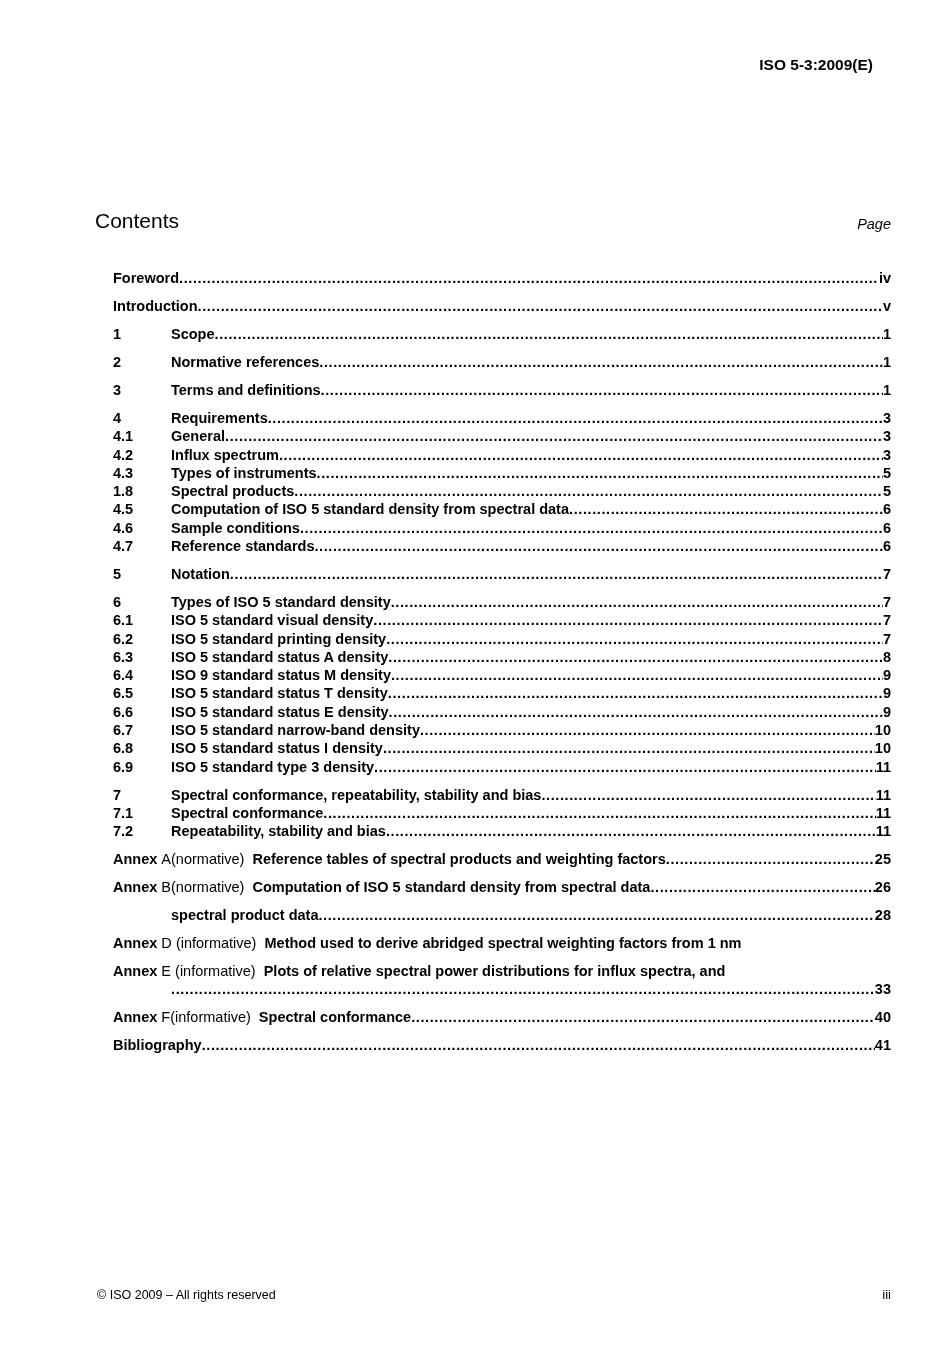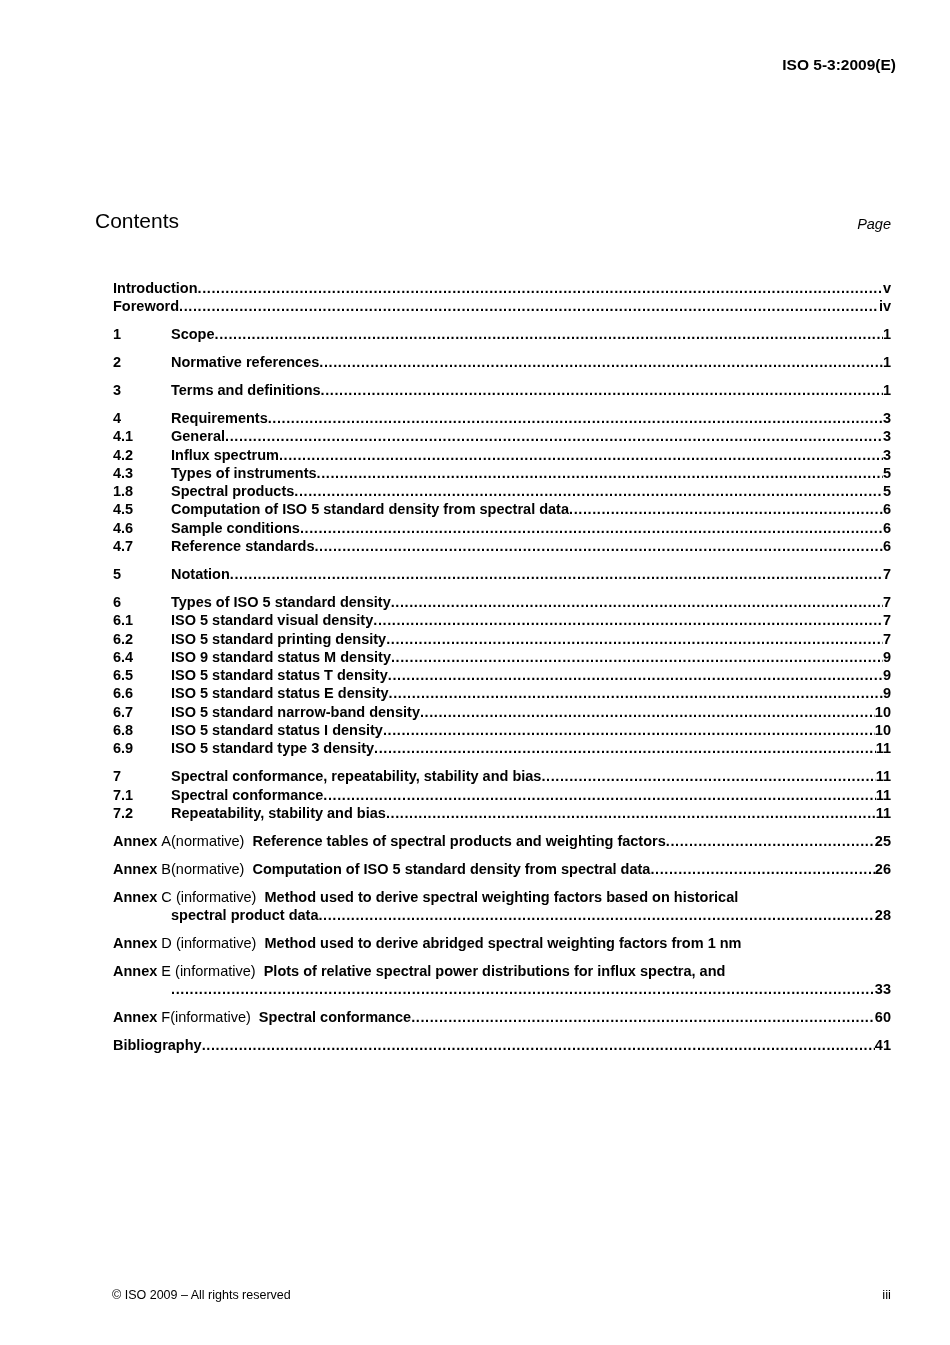--- a/index.html
+++ b/index.html
@@ -1,53 +1,53 @@
 <!DOCTYPE html>
 <html><head>
 <meta charset="utf-8">
 <style>
   html, body { margin:0; padding:0; background:#ffffff; }
   body { width:950px; height:1345px; position:relative; overflow:hidden;
          font-family:"Liberation Sans", sans-serif; color:#000; }
-  .doc-id { position:absolute; top:56px; right:54px; font-size:15.5px; font-weight:bold; }
+  .doc-id { position:absolute; top:56px; right:77px; font-size:15.5px; font-weight:bold; }
   .contents-title { position:absolute; top:209px; left:95px; font-size:21px; font-weight:normal; }
   .page-label { position:absolute; top:216px; right:59px; font-size:14.5px;font-style:italic; }
   .toc { position:absolute; top:269px; left:113px; width:778px; font-size:14.5px; font-weight:bold; }
   .row { display:flex; align-items:flex-end; height:18.3px; line-height:18.3px; white-space:nowrap; }
   .row.gap { margin-top:9.7px; }
   .num { width:58px; flex:none; }
   .title { flex:none; }
   .dots { flex:1 1 auto; overflow:hidden; font-weight:bold; letter-spacing:0.6px; }
   .dots::after { content:"........................................................................................................................................................................................................................................................"; }
   .pg { flex:none; text-align:right; }
   .annex-block { margin-top:9.7px; }
   .annex-line1 { height:18.3px; line-height:18.3px; white-space:nowrap; }
   .annex-prefix .letter { font-weight:normal; }
   .annex-type { font-weight:normal; }
   .annex-line2 { padding-left:58px; }
-  .footer-copy { position:absolute; top:1288px; left:112px; font-size:12.5px; }
+  .footer-copy { position:absolute; top:1288px; left:97px; font-size:12.5px; }
   .footer-page { position:absolute; top:1287px; right:59px; font-size:13px;text-align:center; }
 </style>
 </head>
 <body>
 
 <div class="doc-id">ISO 5-3:2009(E)</div>
 <div class="contents-title">Contents</div>
 <div class="page-label">Page</div>
 
 <div class="toc" id="toc">
+    <div class="row">
+      <span class="title">Foreword</span>
+      <span class="dots"></span>
+      <span class="pg">iv</span>
+    </div>
     <div class="row gap">
       <span class="title">Introduction</span>
       <span class="dots"></span>
       <span class="pg">v</span>
-    </div>
-    <div class="row">
-      <span class="title">Foreword</span>
-      <span class="dots"></span>
-      <span class="pg">iv</span>
     </div>
     <div class="row gap">
       <span class="num">1</span>
       <span class="title">Scope</span>
       <span class="dots"></span>
       <span class="pg">1</span>
     </div>
     <div class="row gap">
       <span class="num">2</span>
       <span class="title">Normative references</span>
@@ -126,20 +126,26 @@
       <span class="dots"></span>
       <span class="pg">7</span>
     </div>
     <div class="row">
       <span class="num">6.2</span>
       <span class="title">ISO 5 standard printing density</span>
       <span class="dots"></span>
       <span class="pg">7</span>
     </div>
     <div class="row">
+      <span class="num">6.3</span>
+      <span class="title">ISO 5 standard status A density</span>
+      <span class="dots"></span>
+      <span class="pg">8</span>
+    </div>
+    <div class="row">
       <span class="num">6.4</span>
       <span class="title">ISO 9 standard status M density</span>
       <span class="dots"></span>
       <span class="pg">9</span>
     </div>
     <div class="row">
       <span class="num">6.5</span>
       <span class="title">ISO 5 standard status T density</span>
       <span class="dots"></span>
       <span class="pg">9</span>
@@ -186,39 +192,38 @@
       <span class="dots"></span>
       <span class="pg">11</span>
     </div>
     <div class="annex-block">
       <div class="row"><span class="annex-prefix"><span>Annex</span> <span class="letter">A</span> </span><span class="annex-type">(normative)</span>&nbsp;&nbsp;<span class="title">Reference tables of spectral products and weighting factors</span><span class="dots"></span><span class="pg">25</span></div>
     </div>
     <div class="annex-block">
       <div class="row"><span class="annex-prefix"><span>Annex</span> <span class="letter">B</span> </span><span class="annex-type">(normative)</span>&nbsp;&nbsp;<span class="title">Computation of ISO 5 standard density from spectral data</span><span class="dots"></span><span class="pg">26</span></div>
     </div>
     <div class="annex-block">
-      <div class="annex-line1"><span class="annex-prefix"><span>Annex</span> <span class="letter">C</span> </span><span class="annex-type">(informative)</span>&nbsp;&nbsp;<span class="title">Method used to derive spectral weighting factors based on historical</span></div>
       <div class="row annex-line2">
         <span class="title">spectral product data</span>
         <span class="dots"></span>
         <span class="pg">28</span>
       </div>
     </div>
     <div class="annex-block">
       <div class="annex-line1"><span class="annex-prefix"><span>Annex</span> <span class="letter">D</span> </span><span class="annex-type">(informative)</span>&nbsp;&nbsp;<span class="title">Method used to derive abridged spectral weighting factors from 1 nm</span></div>
     </div>
     <div class="annex-block">
       <div class="annex-line1"><span class="annex-prefix"><span>Annex</span> <span class="letter">E</span> </span><span class="annex-type">(informative)</span>&nbsp;&nbsp;<span class="title">Plots of relative spectral power distributions for influx spectra, and</span></div>
       <div class="row annex-line2">
         <span class="dots"></span>
         <span class="pg">33</span>
       </div>
     </div>
     <div class="annex-block">
-      <div class="row"><span class="annex-prefix"><span>Annex</span> <span class="letter">F</span> </span><span class="annex-type">(informative)</span>&nbsp;&nbsp;<span class="title">Spectral conformance</span><span class="dots"></span><span class="pg">60</span></div>
+      <div class="row"><span class="annex-prefix"><span>Annex</span> <span class="letter">F</span> </span><span class="annex-type">(informative)</span>&nbsp;&nbsp;<span class="title">Spectral conformance</span><span class="dots"></span><span class="pg">40</span></div>
     </div>
     <div class="row gap">
       <span class="title">Bibliography</span>
       <span class="dots"></span>
       <span class="pg">41</span>
     </div>
   </div>
 
 <div class="footer-copy">© ISO 2009 – All rights reserved</div>
 <div class="footer-page">iii</div>

